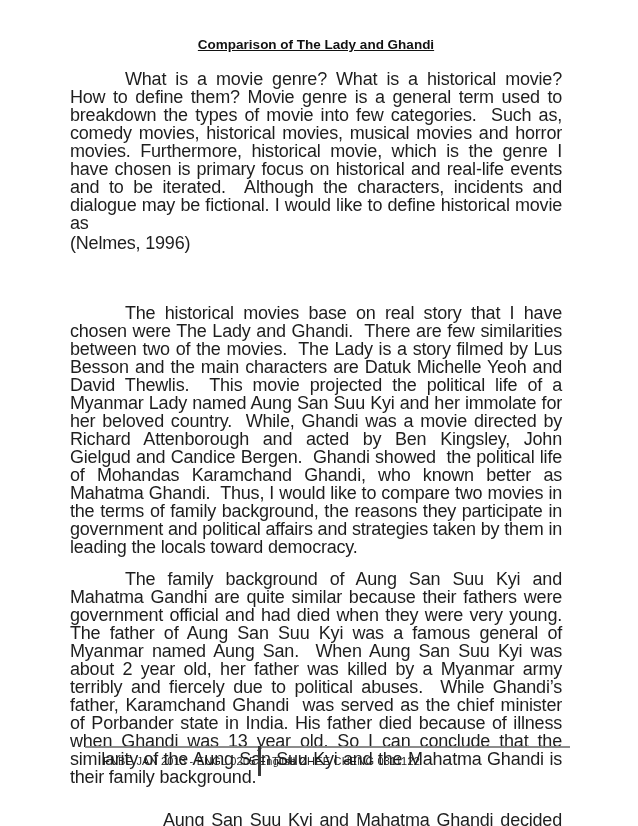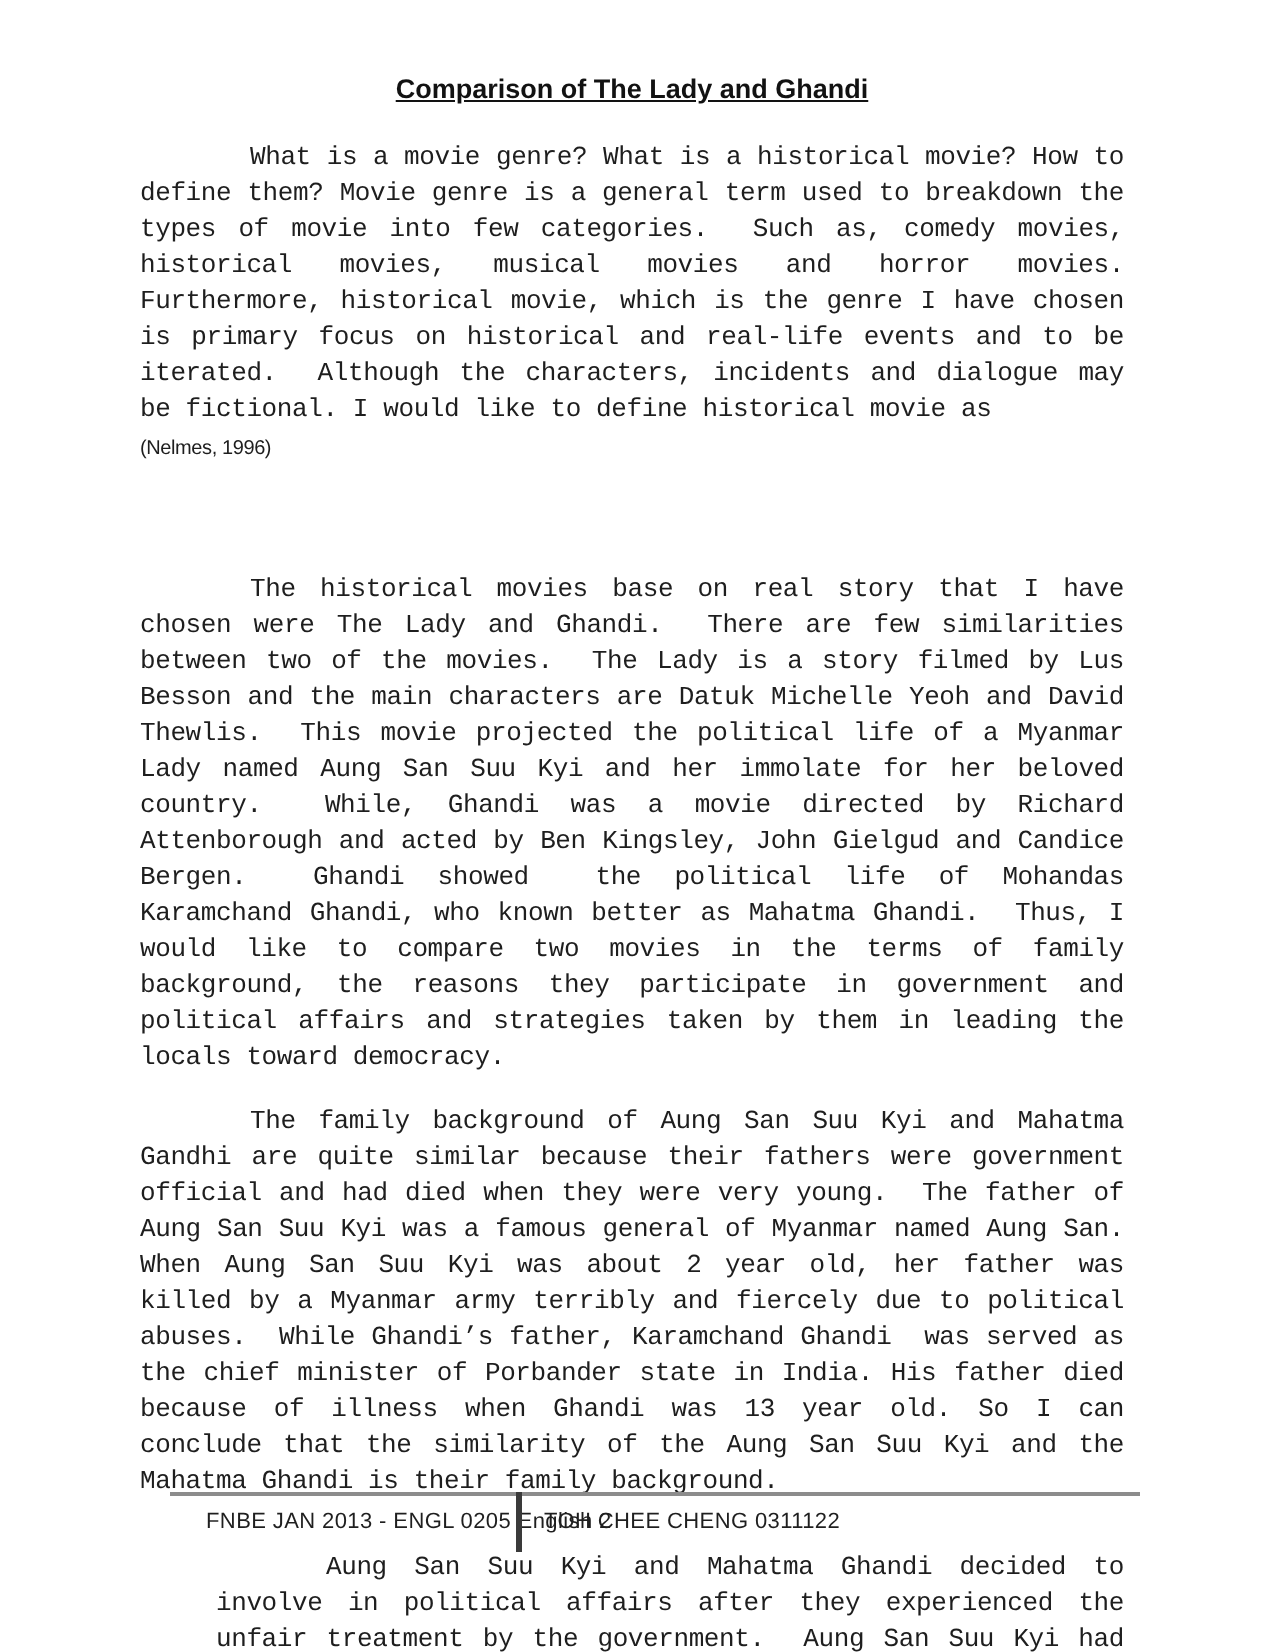--- a/index.html
+++ b/index.html
@@ -24,33 +24,32 @@
     font-size: 13.5px;
     font-weight: bold;
     text-decoration: underline;
     text-align: center;
     line-height: 18px;
     color: #121212;
     white-space: nowrap;
   }
   .body-par {
     margin: 0;
-    font-size: 13px;
+    font-size: 18px;
     letter-spacing: -0.2px;
     line-height: 18px;
     text-align: justify;
     white-space: pre-wrap;
     color: #1e1e1e;
-    font-family: Liberation Mono, monospace;
   }
   .indent { text-indent: 55px; }
   .par-1 { margin-top: 16px; }
   .citation {
     margin: 2px 0 0 0;
-    font-size: 10px;
+    font-size: 18px;
     letter-spacing: -0.2px;
     line-height: 18px;
     white-space: pre-wrap;
     color: #1e1e1e;
   }
   .par-2 { margin-top: 52px; }
   .par-3 { margin-top: 14px; }
   .par-4 { margin-top: 25px; margin-left: 38px; }
 
   .page-footer {

